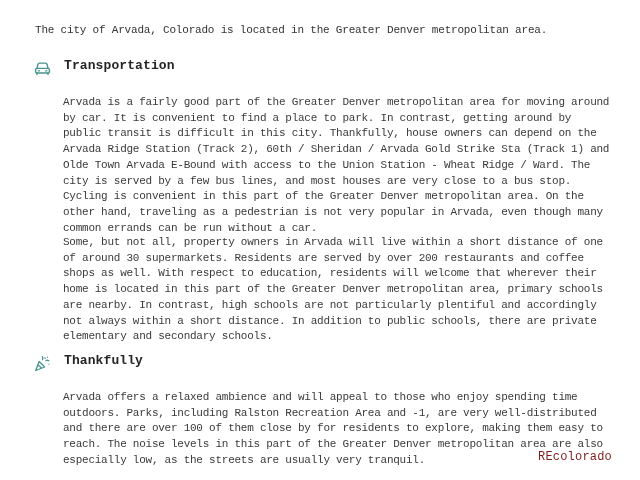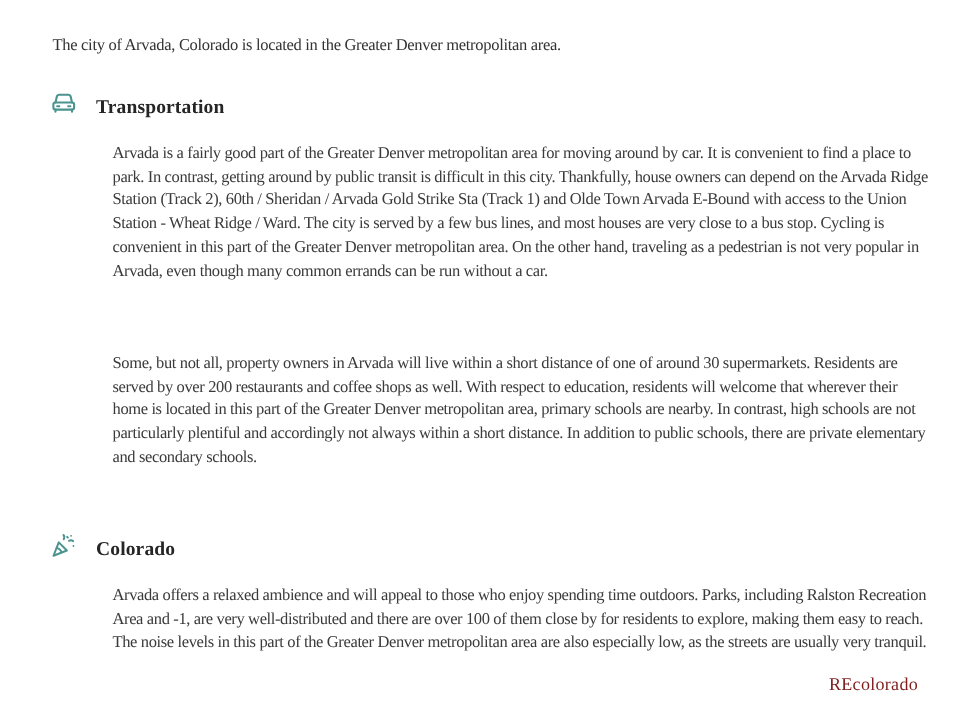--- a/index.html
+++ b/index.html
@@ -1,21 +1,21 @@
 <!DOCTYPE html>
 <html style="--accent: #4A938F;"><head>
 <meta charset="utf-8">
 <style>
   html, body { margin: 0; padding: 0; }
   .page {
     position: relative;
     width: 640px;
     height: 471px;
     background: #ffffff;
-    font-family: Liberation Serif, serif;
+    font-family: Liberation Mono, monospace;
     overflow: hidden;
     color: #3a3a3a;
   }
   .intro {
     position: absolute;
     left: 35px;
     top: 13px;
     right: 30px;
     font-size: 11px;
     letter-spacing: -0.2px;
@@ -24,38 +24,38 @@
   .section {
     position: absolute;
     left: 32px;
     right: 30px;
   }
   .section.transportation { top: 58px; }
   .section.services { top: 219px; }
   .section.character { top: 353px; }
   .section-header {
     display: flex;
-    align-items: flex-end;
+    align-items: flex-start;
     gap: 11px;
   }
   .section-icon {
     width: 21px;
     height: 21px;
     color: var(--accent, #4A938F);
     flex: 0 0 auto;
   }
   .section-icon svg { width: 100%; height: 100%; display: block; }
   .section-title {
     font-size: 13px;
     font-weight: bold;
     color: #252525;
     letter-spacing: 0.1px;
   }
   .section-body {
-    margin: 16px 0 0 43px;
+    margin: 16px 0 0 31px;
     width: 547px;
     font-size: 11px;
     line-height: 15.7px;
     letter-spacing: -0.25px;
     color: #3a3a3a;
   }
   .watermark {
     position: absolute;
     right: 28px;
     bottom: 7px;
@@ -96,20 +96,20 @@
         <svg viewBox="0 0 24 24" fill="none" stroke="currentColor" stroke-width="1.5" stroke-linecap="round" stroke-linejoin="round">
           <path d="M8.2 9.8 L4.2 20 L14.4 16 Z"></path>
           <path d="M6.6 13.8 Q9 14.6 10.5 17.1"></path>
           <path d="M11.8 4.2 q1.2 1.4 0.2 3.2"></path>
           <path d="M16 8.6 q1.6 -0.8 3.2 0.2"></path>
           <circle cx="17.6" cy="4.8" r="0.7" fill="currentColor" stroke="none"></circle>
           <circle cx="19.4" cy="12.6" r="0.7" fill="currentColor" stroke="none"></circle>
           <path d="M14.6 5.6 l0.5 0.5"></path>
         </svg>
       </span>
-      <span class="section-title">Colorado</span>
+      <span class="section-title">Thankfully</span>
     </div>
     <p class="section-body">Arvada offers a relaxed ambience and will appeal to those who enjoy spending time outdoors. Parks, including Ralston Recreation Area and -1, are very well-distributed and there are over 100 of them close by for residents to explore, making them easy to reach. The noise levels in this part of the Greater Denver metropolitan area are also especially low, as the streets are usually very tranquil.</p>
   </section>
 
   <div class="watermark">REcolorado</div>
 
 </div>
 
 </body></html>

